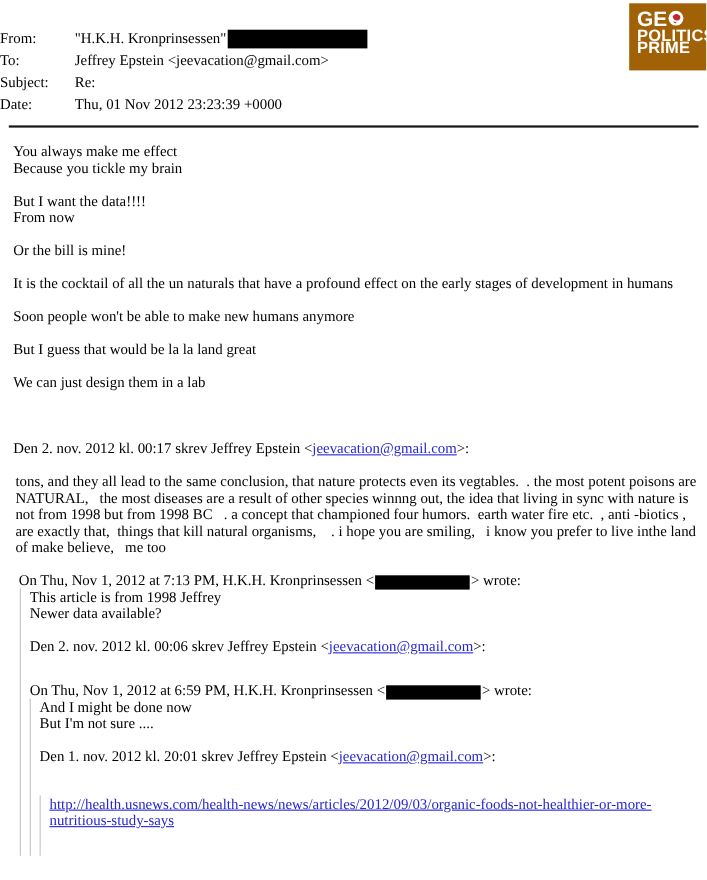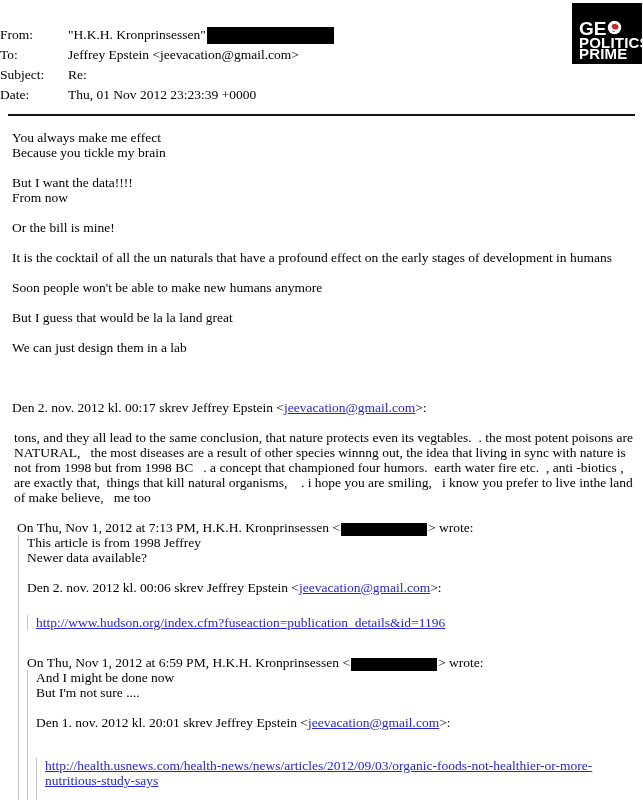--- a/index.html
+++ b/index.html
@@ -5,23 +5,23 @@
   html,body { margin:0; padding:0; }
   body {
     width:643px; height:800px; overflow:hidden; position:relative;
     background:#ffffff; color:#000;
     font-family:"Liberation Serif", serif;
     font-size:13.5px; line-height:15px;
   }
   
   .logo {
     position:absolute; top:3px; right:1px; width:70px; height:61px;
-    background:#000000; color:#fff; box-sizing:border-box;
+    background:#a16207; color:#fff; box-sizing:border-box;
     font-family:"Liberation Sans", sans-serif; font-weight:bold;
-    padding:17px 0 0 7px;
+    padding:6px 0 0 7px;
   }
   .logo-geo { font-size:19px; line-height:17px; display:flex; align-items:center; }
   .logo-geo svg { margin-left:1px; }
   .logo-sub { font-size:15px; line-height:11px; letter-spacing:0.2px; }
   
   .header { margin-top:25px; }
   .hrow { height:20px; line-height:20px; white-space:nowrap; }
   .hlabel { display:inline-block; width:63px; text-align:left; font-weight:normal; }
   .hval { margin-left:5px; }
   .redact { display:inline-block; background:#000; }
@@ -98,25 +98,20 @@
   </div>
 
   <div class="bq bq1">
     <div class="line">This article is from 1998 Jeffrey</div>
     <div class="line">Newer data available?</div>
 
     <div class="line mt15">
       <span>Den 2. nov. 2012 kl. 00:06 skrev Jeffrey Epstein &lt;</span><a class="lnk">jeevacation@gmail.com</a><span>&gt;:</span>
     </div>
 
-    <div class="bq">
-      <div class="line mt20">
-        <a class="lnk">http://www.hudson.org/index.cfm?fuseaction=publication_details&amp;id=1196</a>
-      </div>
-    </div>
 
     <div class="line mt25">
       <span>On Thu, Nov 1, 2012 at 6:59 PM, H.K.H. Kronprinsessen &lt;</span><span class="redact sm"></span><span>&gt; wrote:</span>
     </div>
 
     <div class="bq">
       <div class="line">And I might be done now</div>
       <div class="line">But I'm not sure ....</div>
 
       <div class="line mt15">

